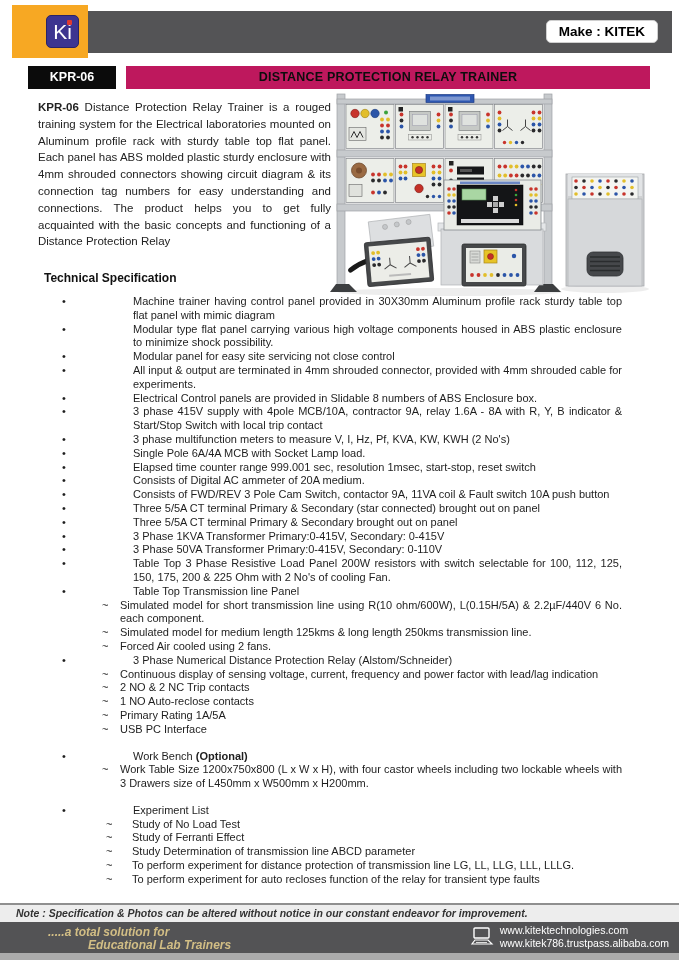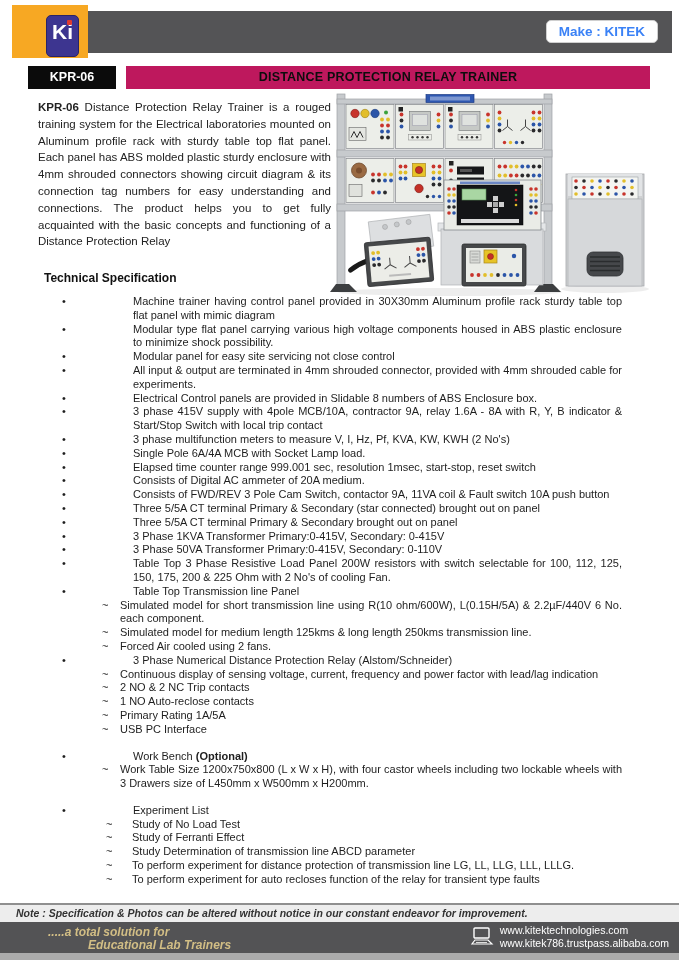--- a/index.html
+++ b/index.html
@@ -6,28 +6,28 @@
   html,body { background:#888; }
   body { font-family:"Liberation Sans", sans-serif; }
   .page {
     position:relative; width:679px; height:960px; margin:0 auto;
     background:#ffffff; overflow:hidden; color:#1c1c1c;
   }
 
   
   .logo-box { position:absolute; left:12px; top:5px; width:76px; height:53px; background:#F7A823; }
   .logo-mark {
-    position:absolute; left:34px; top:10px; width:33px; height:42px;
+    position:absolute; left:34px; top:10px; width:33px; height:33px;
     background:#3D3590; border-radius:5px; border:1px solid #2a2466;
-    color:#fff; font-weight:bold; font-size:21px; text-align:center; line-height:31px;
+    color:#fff; font-weight:normal; font-size:21px; text-align:center; line-height:31px;
   }
   .logo-dot { position:absolute; left:20px; top:4px; width:5px; height:5px; background:#E03A2F; border-radius:1px; }
   .header-bar { position:absolute; left:88px; top:11px; right:7px; height:42px; background:#545456; }
   .make-badge {
-    position:absolute; right:14px; top:9px; background:#fff; color:#3b82f6;
+    position:absolute; right:14px; top:9px; background:#fff; color:#000000;
     font-weight:bold; font-size:13.5px; padding:3px 12px; border-radius:5px; border:1px solid #cfcfcf;
   }
 
   
   .model-box {
     position:absolute; left:28px; top:66px; width:88px; height:23px; background:#0b0b0b;
     color:#fff; font-weight:bold; font-size:12.5px; text-align:center; line-height:23px;
   }
   .title-bar {
     position:absolute; left:126px; top:66px; width:524px; height:23px; background:#be185d;

